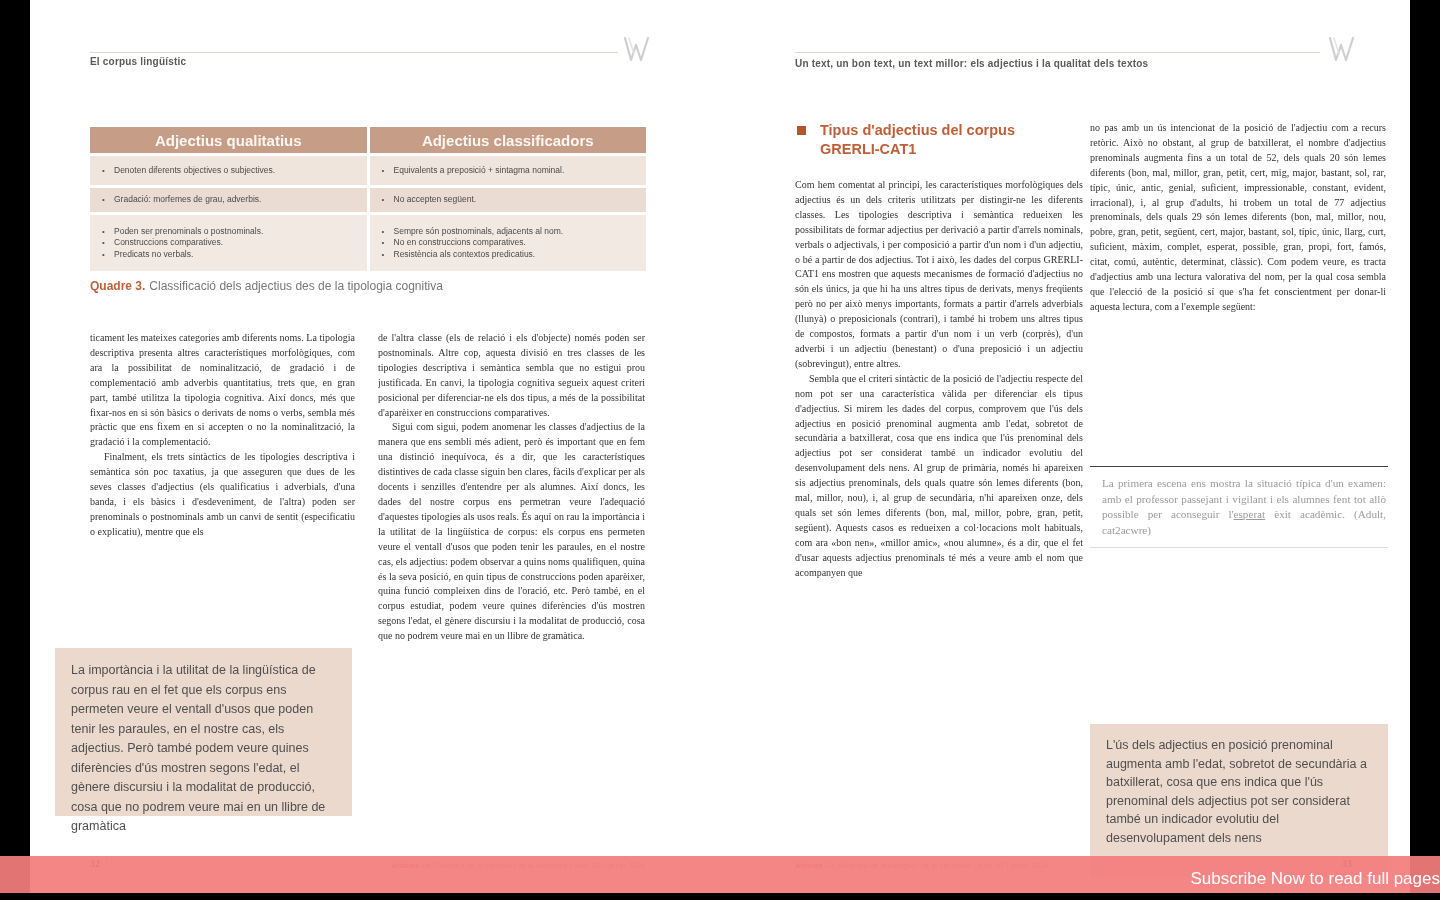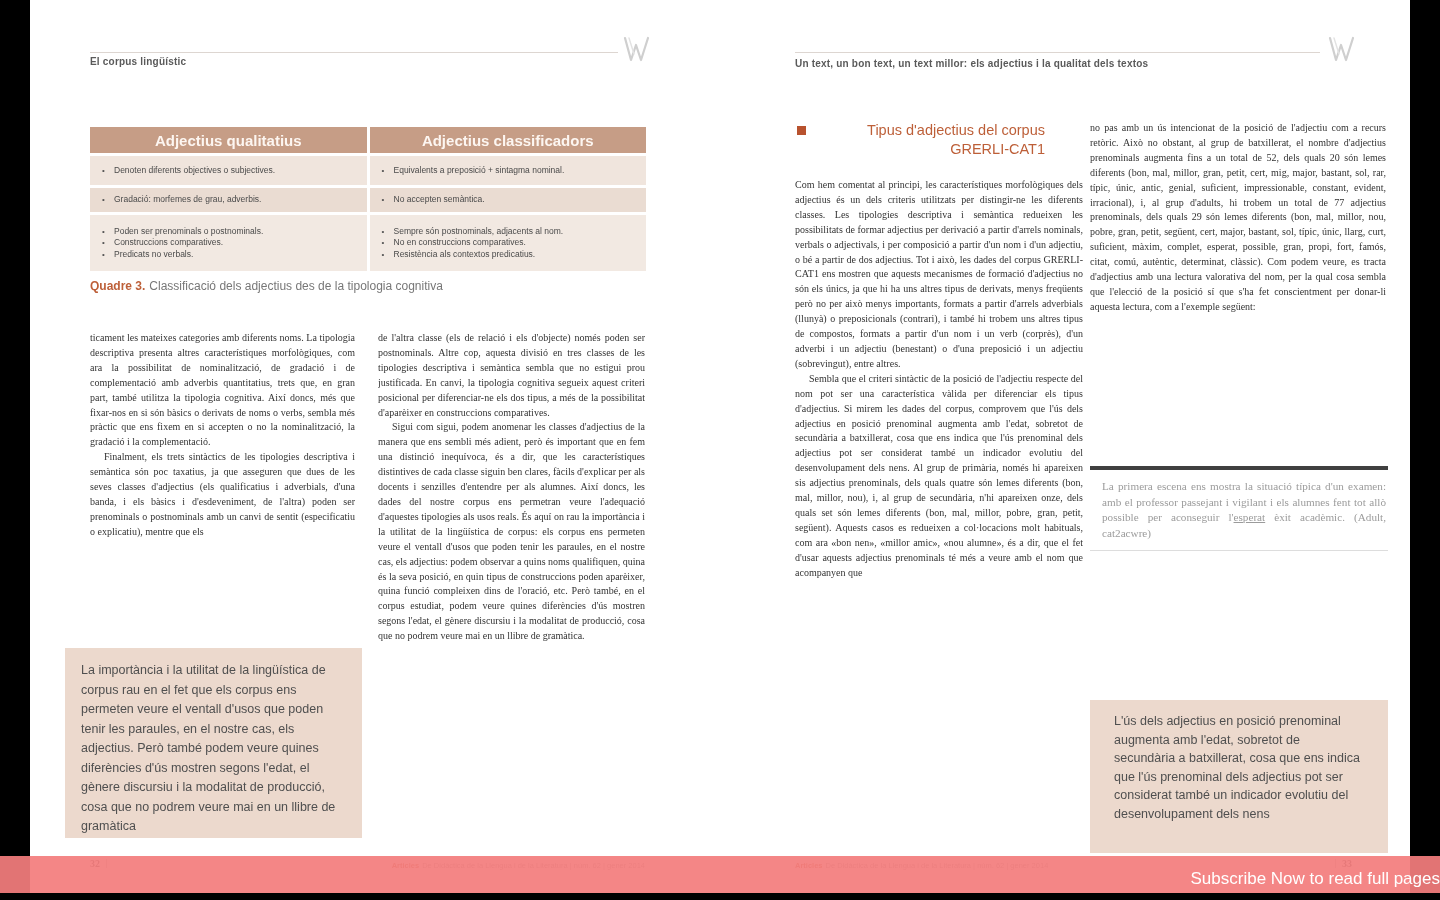--- a/index.html
+++ b/index.html
@@ -34,24 +34,24 @@
   .bodycol p + p{text-indent:14px;}
   .indented{text-indent:14px;}
 
   
   .callout{position:absolute;background:#ecd9cd;box-sizing:border-box;padding:13px 16px;
     font-size:12.5px;line-height:19.5px;color:#4f4f4f;}
 
   
   .section-title{position:absolute;display:flex;align-items:flex-start;width:250px;}
   .section-marker{width:9px;height:9px;background:#b8522e;margin:5px 14px 0 2px;flex:0 0 9px;}
-  .section-title h2{margin:0;font-size:14.5px;line-height:18.5px;font-weight:normal;color:#bd5f38;text-align:right;}
-
-  
-  .quote{position:absolute;box-sizing:border-box;border-top:4px solid #404040;border-bottom:1px solid #ddd;
+  .section-title h2{margin:0;font-size:14.5px;line-height:18.5px;font-weight:bold;color:#bd5f38;}
+
+  
+  .quote{position:absolute;box-sizing:border-box;border-top:1px solid #404040;border-bottom:1px solid #ddd;
     padding:9px 2px 9px 12px;font-family:"Liberation Serif",serif;font-size:11.2px;line-height:15.5px;
     color:#9b9b9b;text-align:justify;}
   .quote .u{text-decoration:underline;}
 
   
   .pnum{position:absolute;font-family:"Liberation Serif",serif;font-size:10px;font-weight:bold;color:#3c3c3c;}
   .pbar{display:inline-block;width:1px;height:9px;background:#c9c9c9;margin:0 0 -1px 6px;}
   .pbar.pre{margin:0 6px -1px 0;}
   .pfoot{position:absolute;font-size:7.5px;color:#999;}
   .pfoot .fj{color:#bd5f38;font-weight:bold;margin-right:3px;}
@@ -96,21 +96,21 @@
       <div class="trow brow r2">
         <div class="tcell">
           <div class="bullet-item">
               <span class="bullet">•</span>
               <span>Gradació: morfemes de grau, adverbis.</span>
             </div>
         </div>
         <div class="tcell">
           <div class="bullet-item">
               <span class="bullet">•</span>
-              <span>No accepten semàntica.</span>
+              <span>No accepten següent.</span>
             </div>
         </div>
       </div>
       <div class="trow brow r3">
         <div class="tcell">
           <div class="bullet-item">
               <span class="bullet">•</span>
               <span>Poden ser prenominals o postnominals.</span>
             </div>
           <div class="bullet-item">
@@ -144,21 +144,21 @@
 
     <div class="bodycol" style="left:60px;top:331px;width:265px;height:307px;">
       <p>ticament les mateixes categories amb diferents noms. La tipologia descriptiva presenta altres característiques morfològiques, com ara la possibilitat de nominalització, de gradació i de complementació amb adverbis quantitatius, trets que, en gran part, també utilitza la tipologia cognitiva. Així doncs, més que fixar-nos en si són bàsics o derivats de noms o verbs, sembla més pràctic que ens fixem en si accepten o no la nominalització, la gradació i la complementació.</p>
       <p>Finalment, els trets sintàctics de les tipologies descriptiva i semàntica són poc taxatius, ja que asseguren que dues de les seves classes d'adjectius (els qualificatius i adverbials, d'una banda, i els bàsics i d'esdeveniment, de l'altra) poden ser prenominals o postnominals amb un canvi de sentit (especificatiu o explicatiu), mentre que els</p>
     </div>
     <div class="bodycol" style="left:348px;top:331px;width:267px;height:514px;">
       <p>de l'altra classe (els de relació i els d'objecte) només poden ser postnominals. Altre cop, aquesta divisió en tres classes de les tipologies descriptiva i semàntica sembla que no estigui prou justificada. En canvi, la tipologia cognitiva segueix aquest criteri posicional per diferenciar-ne els dos tipus, a més de la possibilitat d'aparèixer en construccions comparatives.</p>
       <p>Sigui com sigui, podem anomenar les classes d'adjectius de la manera que ens sembli més adient, però és important que en fem una distinció inequívoca, és a dir, que les característiques distintives de cada classe siguin ben clares, fàcils d'explicar per als docents i senzilles d'entendre per als alumnes. Així doncs, les dades del nostre corpus ens permetran veure l'adequació d'aquestes tipologies als usos reals. És aquí on rau la importància i la utilitat de la lingüística de corpus: els corpus ens permeten veure el ventall d'usos que poden tenir les paraules, en el nostre cas, els adjectius: podem observar a quins noms qualifiquen, quina és la seva posició, en quin tipus de construccions poden aparèixer, quina funció compleixen dins de l'oració, etc. Però també, en el corpus estudiat, podem veure quines diferències d'ús mostren segons l'edat, el gènere discursiu i la modalitat de producció, cosa que no podrem veure mai en un llibre de gramàtica.</p>
     </div>
 
-    <div class="callout" style="left:25px;top:648px;width:297px;height:190px;margin-left:10px;">
+    <div class="callout" style="left:25px;top:648px;width:297px;height:168px;">
       <span>La importància i la utilitat de la lingüística de corpus rau en el fet que els corpus ens permeten veure el ventall d'usos que poden tenir les paraules, en el nostre cas, els adjectius. Però també podem veure quines diferències d'ús mostren segons l'edat, el gènere discursiu i la modalitat de producció, cosa que no podrem veure mai en un llibre de gramàtica</span>
     </div>
 
     <div class="pnum" style="left:60px;top:858px;"><span>32</span><span class="pbar"></span></div>
     <div class="pfoot" style="left:315px;top:861px;width:300px;text-align:right;">
       <span class="fj">Articles</span><span>De Didàctica de la Llengua i de la Literatura   |   núm. 62   |   gener 2014</span>
     </div>
 
     <div class="rh-rule" style="left:765px;top:52px;width:525px;"></div>
     <div class="rh-text" style="left:765px;top:58px;">Un text, un bon text, un text millor: els adjectius i la qualitat dels textos</div>
@@ -179,21 +179,21 @@
 
     <div class="bodycol" style="left:1060px;top:121px;width:296px;height:338px;">
       <p>no pas amb un ús intencionat de la posició de l'adjectiu com a recurs retòric. Això no obstant, al grup de batxillerat, el nombre d'adjectius prenominals augmenta fins a un total de 52, dels quals 20 són lemes diferents (bon, mal, millor, gran, petit, cert, mig, major, bastant, sol, rar, típic, únic, antic, genial, suficient, impressionable, constant, evident, irracional), i, al grup d'adults, hi trobem un total de 77 adjectius prenominals, dels quals 29 són lemes diferents (bon, mal, millor, nou, pobre, gran, petit, següent, cert, major, bastant, sol, típic, únic, llarg, curt, suficient, màxim, complet, esperat, possible, gran, propi, fort, famós, citat, comú, autèntic, determinat, clàssic). Com podem veure, es tracta d'adjectius amb una lectura valorativa del nom, per la qual cosa sembla que l'elecció de la posició sí que s'ha fet conscientment per donar-li aquesta lectura, com a l'exemple següent:</p>
     </div>
 
     <div class="quote" style="left:1060px;top:466px;width:298px;">
       <span>La primera escena ens mostra la situació típica d'un examen: amb el professor passejant i vigilant i els alumnes fent tot allò possible per aconseguir l'</span><span class="u">esperat</span><span> èxit acadèmic. (Adult, cat2acwre)</span>
     </div>
 
 
-    <div class="callout" style="left:1060px;top:700px;width:298px;height:153px;padding:12px 24px;line-height:18.5px;">
+    <div class="callout" style="left:1060px;top:724px;width:298px;height:153px;padding:12px 16px;line-height:18.5px;">
       <span>L'ús dels adjectius en posició prenominal augmenta amb l'edat, sobretot de secundària a batxillerat, cosa que ens indica que l'ús prenominal dels adjectius pot ser considerat també un indicador evolutiu del desenvolupament dels nens</span>
     </div>
 
     <div class="pfoot" style="left:765px;top:861px;width:330px;">
       <span class="fj">Articles</span><span>De Didàctica de la Llengua i de la Literatura   |   núm. 62   |   gener 2014</span>
     </div>
     <div class="pnum" style="left:1305px;top:858px;"><span class="pbar pre"></span><span>33</span></div>
 
   </div>
 

